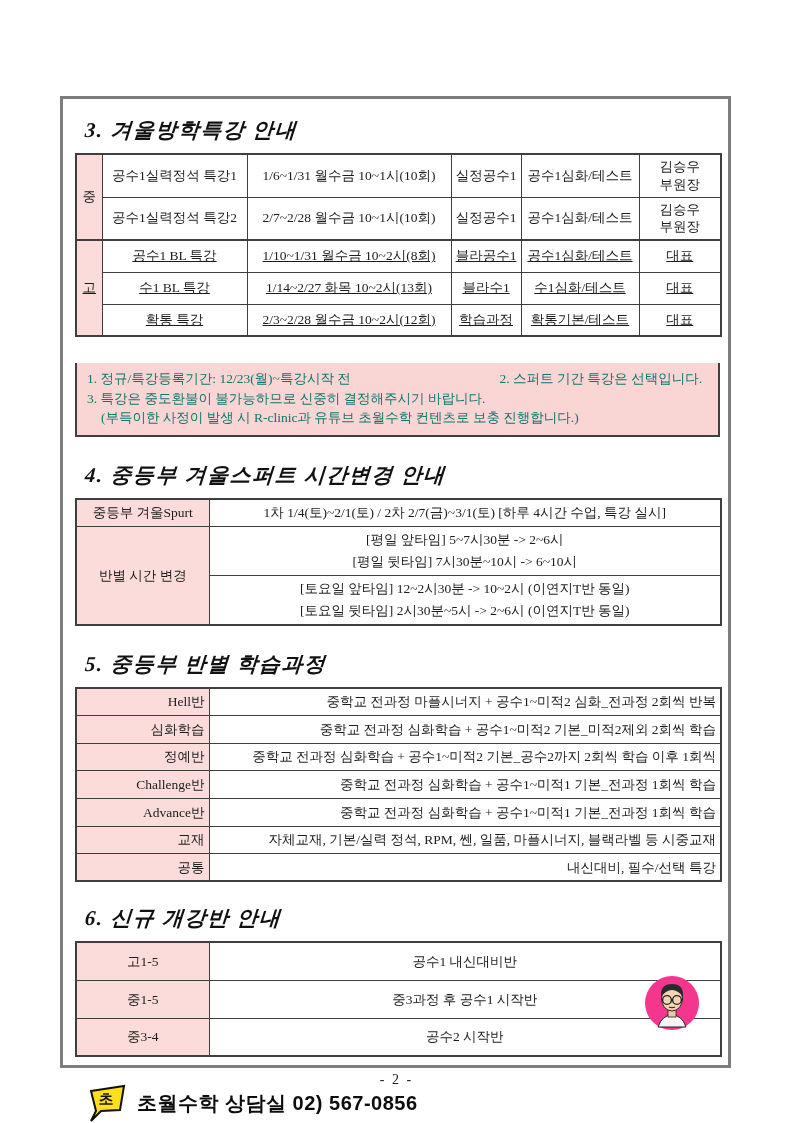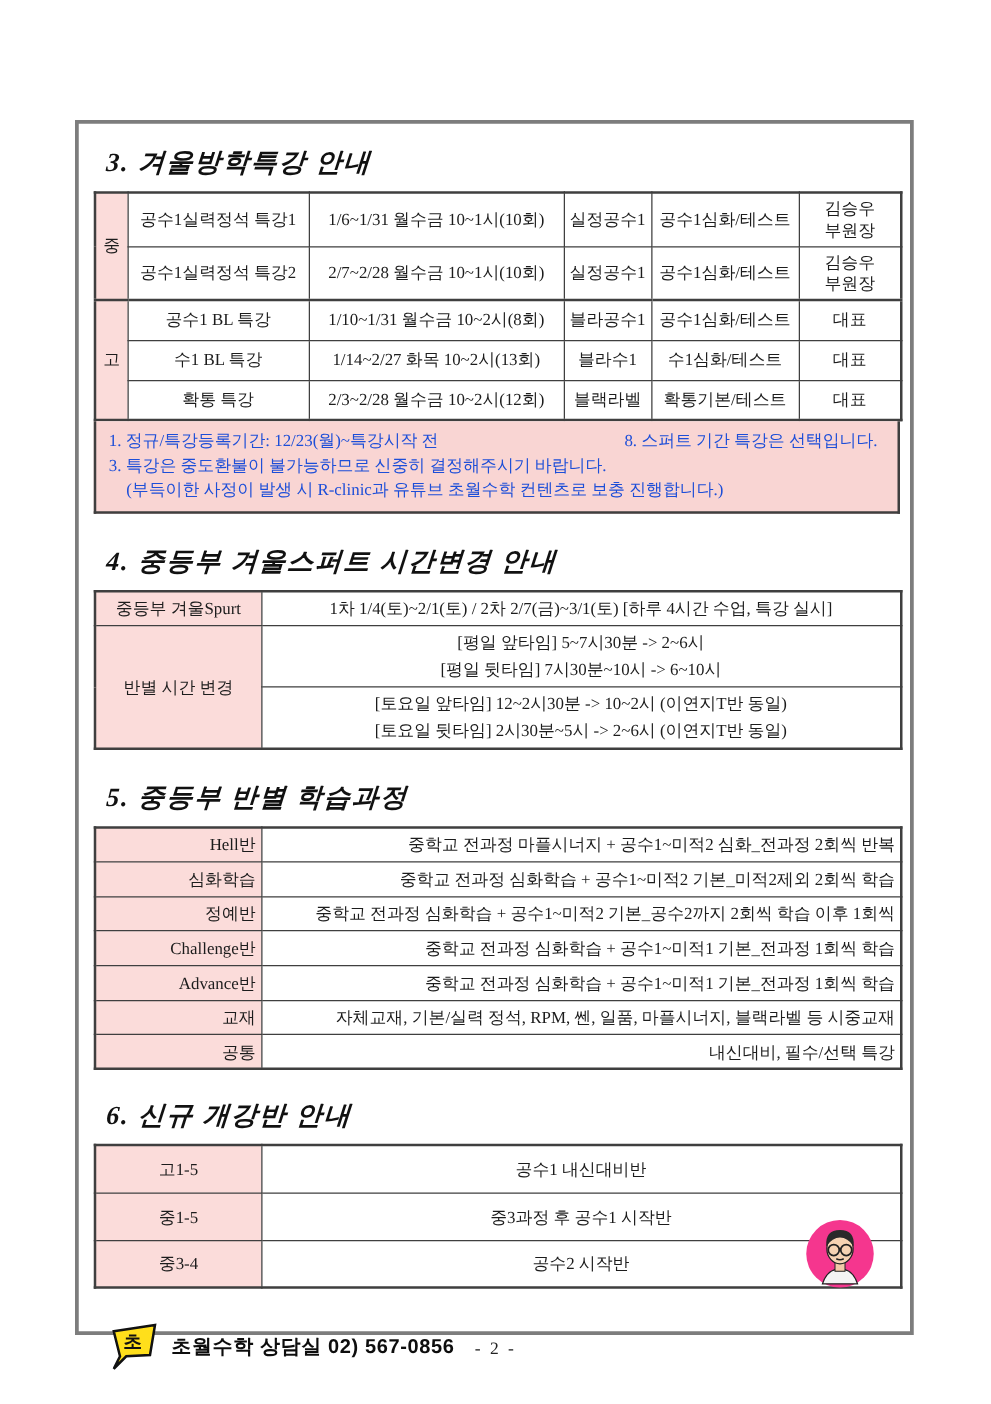--- a/index.html
+++ b/index.html
@@ -15,40 +15,40 @@
 
   table { border-collapse:collapse; width:645px; table-layout:fixed; }
   td { border:1px solid #3f3f3f; font-size:13.5px; text-align:center;
     vertical-align:middle; padding:2px 4px; line-height:1.45; }
   .outer { border:2px solid #3f3f3f; }
   .pink { background:#fbdcda; }
   .group-sep { border-top:2px solid #3f3f3f; }
   .two-line { white-space:pre-line; line-height:1.3; }
 
   .t3 .r-big td { height:43px; }
-  .t3 .r-sm td { height:32px; }
+  .t3 .r-sm td { height:32px;text-decoration:underline; }
 
   .notes-box { width:645px; border:2px solid #3f3f3f; border-top:none;
-    background:#f9d5d3; color:#1d4ed8; font-size:13.5px; line-height:1.45;
-    padding:6px 10px 7px 10px; }
+    background:#f9d5d3; color:#0f766e; font-size:13.5px; line-height:1.45;
+    padding:6px 10px 7px 10px;margin-top:26px; }
   .notes-line1 { display:flex; }
   .notes-line1 .n2 { margin-left:auto; padding-right:6px; }
   .notes-indent { padding-left:14px; }
 
   .t4 .r1 td { height:28px; }
   .t4 .sub td { height:49px;margin-top:36px; }
   .t4 .sub .line { line-height:22px; }
 
   .t5 td { height:27.6px;text-align:right; }
   .t6 td { height:38px; } .gap18 { height:18px; } .gap20 { height:20px; }
 
   .footer { display:flex; align-items:center; gap:10px; margin:26px 0 0 12px; }
   .tag-icon { width:40px; height:40px; flex:0 0 auto; }
   .footer-text { font-family:"Liberation Sans","DejaVu Sans",sans-serif;
-    font-weight:bold; font-size:16px; color:#0d0d0d; letter-spacing:0.5px; }
+    font-weight:bold; font-size:20px; color:#0d0d0d; letter-spacing:0.5px; }
 
   .avatar { position:absolute; right:28px; bottom:34px; width:56px; height:56px; }
 
   .page-number { position:absolute; left:0; top:1072px; width:793px;
     text-align:center; font-size:14px; color:#222; letter-spacing:2px; }
 </style>
 </head>
 <body>
 
 <div class="page-frame">
@@ -93,31 +93,31 @@
     <tr class="r-sm">
       <td>수1 BL 특강</td>
       <td>1/14~2/27 화목 10~2시(13회)</td>
       <td>블라수1</td>
       <td>수1심화/테스트</td>
       <td>대표</td>
     </tr>
     <tr class="r-sm">
       <td>확통 특강</td>
       <td>2/3~2/28 월수금 10~2시(12회)</td>
-      <td>블랙라벨</td>
+      <td>학습과정</td>
       <td>확통기본/테스트</td>
       <td>대표</td>
     </tr>
   </tbody>
     </table>
 
   <div class="notes-box">
     <div class="notes-line1">
       <span>1. 정규/특강등록기간: 12/23(월)~특강시작 전</span>
-      <span class="n2">8. 스퍼트 기간 특강은 선택입니다.</span>
+      <span class="n2">2. 스퍼트 기간 특강은 선택입니다.</span>
     </div>
     <div>3. 특강은 중도환불이 불가능하므로 신중히 결정해주시기 바랍니다.</div>
     <div class="notes-indent">(부득이한 사정이 발생 시 R-clinic과 유튜브 초월수학 컨텐츠로 보충 진행합니다.)</div>
   </div>
 
   <div class="gap20"></div>
 
   <div class="sec-title">4. 중등부 겨울스퍼트 시간변경 안내</div>
 
   <table class="t4 outer">

